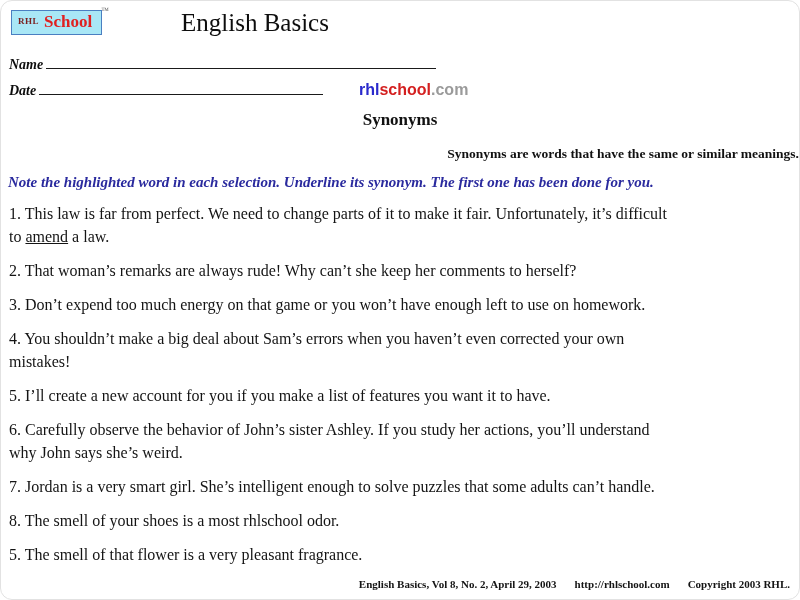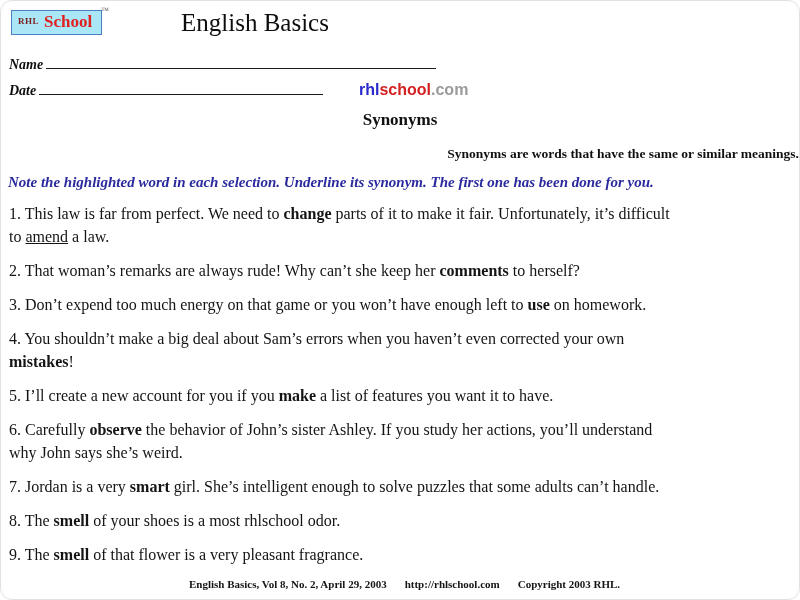--- a/index.html
+++ b/index.html
@@ -126,29 +126,29 @@
     top: 201px;
     left: 8px;
     right: 8px;
   }
   .item {
     margin: 0 0 11px 0;
     font-size: 16px;
     line-height: 23px;
     color: #141414;
   }
-  .item .b { font-weight: bold; }
+  .item .b { font-weight: normal; }
   .item .u { text-decoration: underline; }
 
   
   .footer {
     position: absolute;
     top: 577px;
     left: 9px; right: 0;
-    text-align: center;
+    text-align: right;
     font-size: 11px;
     font-weight: bold;
     color: #141414;
   }
   .footer span { margin: 0 9px; }
   .footer .footer-url { cursor: pointer; }
 </style>
 </head>
 <body>
 
@@ -181,20 +181,20 @@
 
   <div class="items">
       <p class="item"><span>1. This law is far from perfect. We need to </span><span class="b">change</span><span> parts of it to make it fair. Unfortunately, it’s difficult</span><br><span>to </span><span class="u">amend</span><span> a law.</span></p>
       <p class="item"><span>2. That woman’s remarks are always rude! Why can’t she keep her </span><span class="b">comments</span><span> to herself?</span></p>
       <p class="item"><span>3. Don’t expend too much energy on that game or you won’t have enough left to </span><span class="b">use</span><span> on homework.</span></p>
       <p class="item"><span>4. You shouldn’t make a big deal about Sam’s errors when you haven’t even corrected your own</span><br><span class="b">mistakes</span><span>!</span></p>
       <p class="item"><span>5. I’ll create a new account for you if you </span><span class="b">make</span><span> a list of features you want it to have.</span></p>
       <p class="item"><span>6. Carefully </span><span class="b">observe</span><span> the behavior of John’s sister Ashley. If you study her actions, you’ll understand</span><br><span>why John says she’s weird.</span></p>
       <p class="item"><span>7. Jordan is a very </span><span class="b">smart</span><span> girl. She’s intelligent enough to solve puzzles that some adults can’t handle.</span></p>
       <p class="item"><span>8. The </span><span class="b">smell</span><span> of your shoes is a most rhlschool odor.</span></p>
-      <p class="item"><span>9. The </span><span class="b">smell</span><span> of that flower is a very pleasant fragrance.</span></p>
+      <p class="item"><span>5. The </span><span class="b">smell</span><span> of that flower is a very pleasant fragrance.</span></p>
     </div>
 
   <div class="footer">
     <span>English Basics, Vol 8, No. 2, April 29, 2003</span><span class="footer-url">http://rhlschool.com</span><span>Copyright 2003 RHL.</span>
   </div>
 
 </div>
 
 </body></html>

